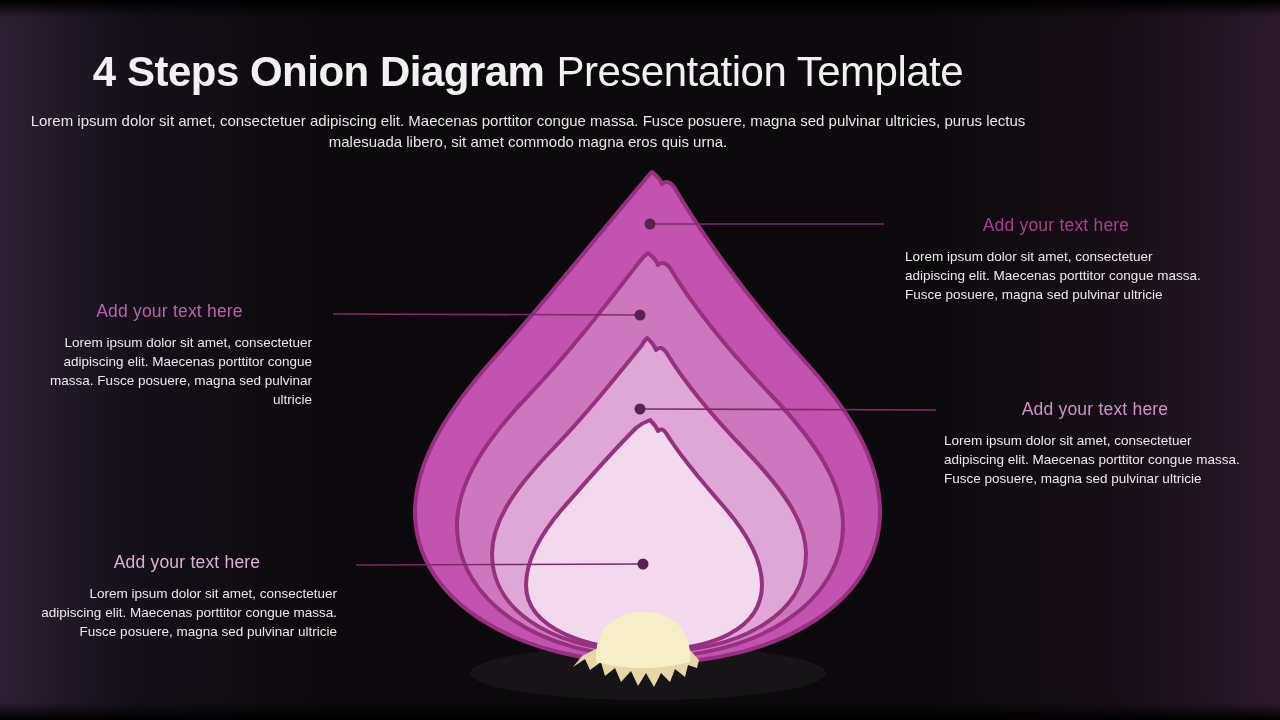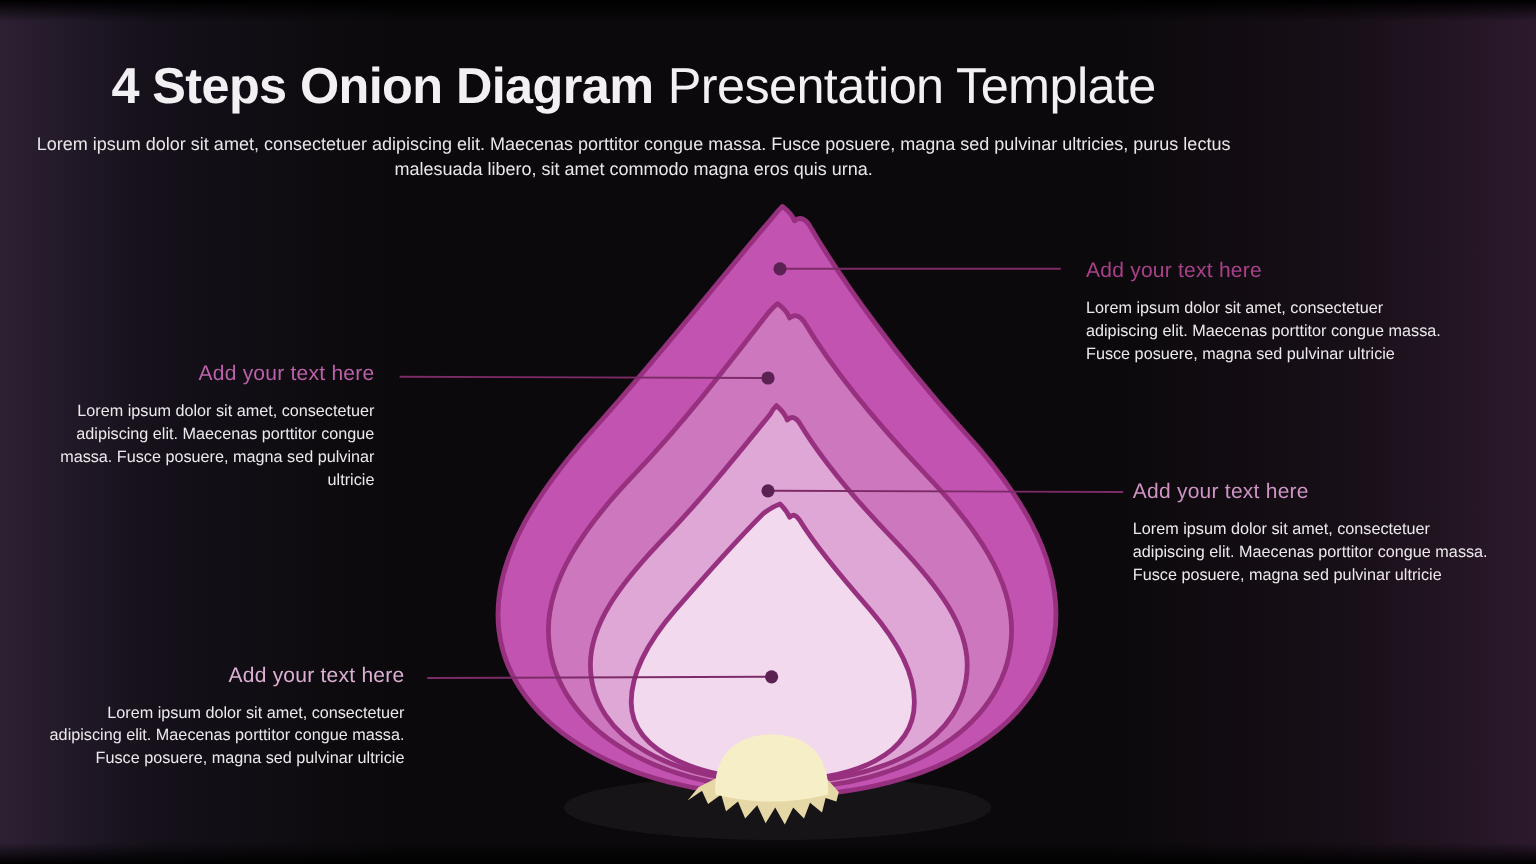--- a/index.html
+++ b/index.html
@@ -26,21 +26,21 @@
     max-width: 1045px;
     font-size: 15px;
     line-height: 21px;
     color: #e9e6e9;
     font-weight: 400;
   }
   .onion-svg { position: absolute; left: 0; top: 0; width: 1280px; height: 720px; }
   .onion-layer { stroke-width: 4px; stroke-linejoin: round; }
   .connector-line { stroke-width: 1.6px; }
   .callout { position: absolute; }
-  .callout .heading { font-size: 17.5px; font-weight: 400; letter-spacing: 0.2px; }
+  .callout .heading { font-size: 17.5px; font-weight: 400; letter-spacing: 0.2px; text-align: center; }
   .callout .body {
     margin-top: 11px;
     font-size: 13.5px;
     line-height: 19px;
     font-weight: 400;
   }
   .align-right { text-align: right; }
   .align-left { text-align: left; }
   .callout-1 { left: 905px; top: 215px; width: 302px; }
   .callout-2 { right: 968px; top: 301px; width: 285px; }

